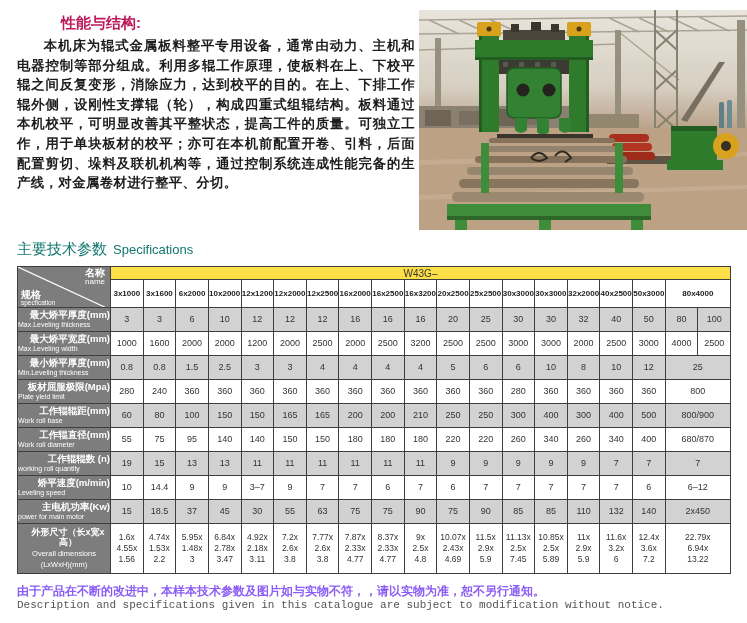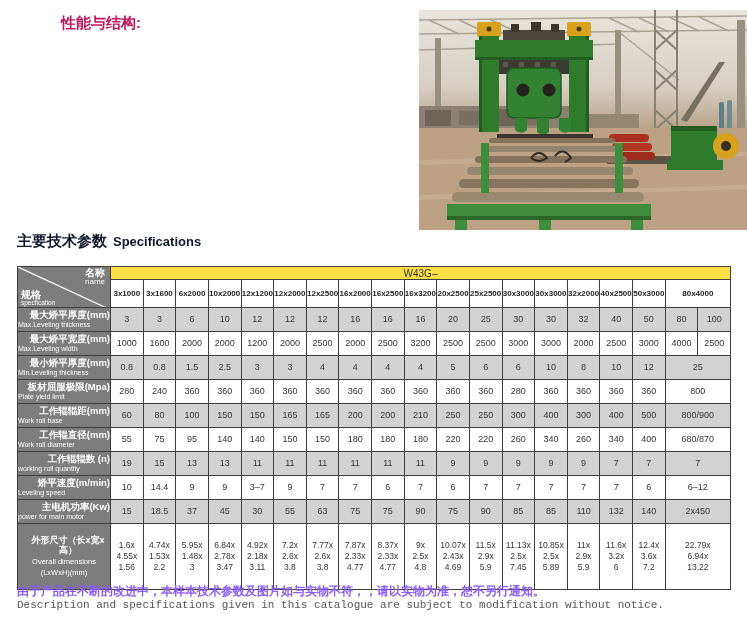--- a/index.html
+++ b/index.html
@@ -6,21 +6,21 @@
   html,body { background:#ffffff; }
   body { width:747px; height:623px; font-family:"Liberation Sans","DejaVu Sans",sans-serif; }
   .page { position:relative; width:747px; height:623px; background:#fff; overflow:hidden; }
 
   .perf-heading { position:absolute; left:17px; top:14px; font-size:15px; font-weight:bold; color:#be185d;margin-left:44px; }
   .perf-body { position:absolute; left:17px; top:36px; width:398px; font-size:13.4px; line-height:19.6px;
                font-weight:bold; color:#1d1d1d; text-align:justify; text-indent:2em; letter-spacing:0.4px; }
 
   .photo { position:absolute; left:419px; top:10px; width:328px; height:220px; display:block; }
 
-  .spec-heading { position:absolute; left:17px; top:232px; font-size:15px; font-weight:bold; color:#0f172a; }
+  .spec-heading { position:absolute; left:17px; top:240px; font-size:15px; font-weight:normal; color:#0f766e; }
   .spec-heading .en { font-size:13px; margin-left:6px; }
 
   .spec-table-wrap { position:absolute; left:17px; top:266px; width:714px; }
   table.spec { border-collapse:collapse; table-layout:fixed; width:713px; }
   table.spec td { border:1px solid #3e3e3e; overflow:hidden; vertical-align:middle; padding:0; }
 
   td.corner { background:#7d7d7d; position:relative; height:41px; }
   td.corner .c-tr { position:absolute; top:1px; right:5px; text-align:center; color:#fff; line-height:1.0; }
   td.corner .c-tr .cn { font-size:10px; font-weight:bold; }
   td.corner .c-tr .en { font-size:8px; }
@@ -34,32 +34,33 @@
   td.rowlab { background:#7d7d7d; color:#fff; padding:1px 2px; }
   td.rowlab .cn { font-size:9.5px; font-weight:bold; text-align:right; line-height:1.15;padding-left:8px; }
   td.rowlab .en { font-size:7px; text-align:left; line-height:1.15; white-space:pre-line; }
   tr.dim td.rowlab .cn, tr.dim td.rowlab .en { text-align:center; }
   tr.dim td.rowlab .cn { font-size:9px; }
   tr.dim td.rowlab .en { font-size:7.5px; line-height:1.5; }
 
   td.val { height:24px; text-align:center; font-size:9px; color:#333; white-space:pre-line; line-height:1.3; }
   tr.shade td.val { background:#d2d2d2; }
   tr.plain td.val { background:#ffffff; }
-  tr.dim td.val { height:66px; font-size:8.5px; }
+  tr.dim td.val { height:50px; font-size:8.5px; }
 
   .footer-cn { position:absolute; left:17px; top:583px; font-size:12px; font-weight:bold; color:#8b5cf6; }
   .footer-en { position:absolute; left:17px; top:599px; font-size:11px; color:#555;
                font-family:"Liberation Mono","DejaVu Sans Mono",monospace; }
 </style>
 </head>
 <body>
 
 <div class="page">
 
   <div class="perf-heading">性能与结构:</div>
+  <div class="perf-body">本机床为辊式金属板料整平专用设备，通常由动力、主机和电器控制等部分组成。利用多辊工作原理，使板料在上、下校平辊之间反复变形，消除应力，达到校平的目的。在上、下排工作辊外侧，设刚性支撑辊（轮），构成四重式组辊结构。板料通过本机校平，可明显改善其平整状态，提高工件的质量。可独立工作，用于单块板材的校平；亦可在本机前配置开卷、引料，后面配置剪切、垛料及联机机构等，通过控制系统连成性能完备的生产线，对金属卷材进行整平、分切。</div>
 
   <svg class="photo" viewBox="0 0 328 220" preserveAspectRatio="none">
     <defs>
       <linearGradient id="hall" x1="0" y1="0" x2="0" y2="1">
         <stop offset="0" stop-color="#e9e5dc"></stop>
           <stop offset="0.35" stop-color="#d6cfc2"></stop>
         <stop offset="0.55" stop-color="#b99f86"></stop>
           <stop offset="1" stop-color="#c9b096"></stop>
       </linearGradient>
     </defs>

